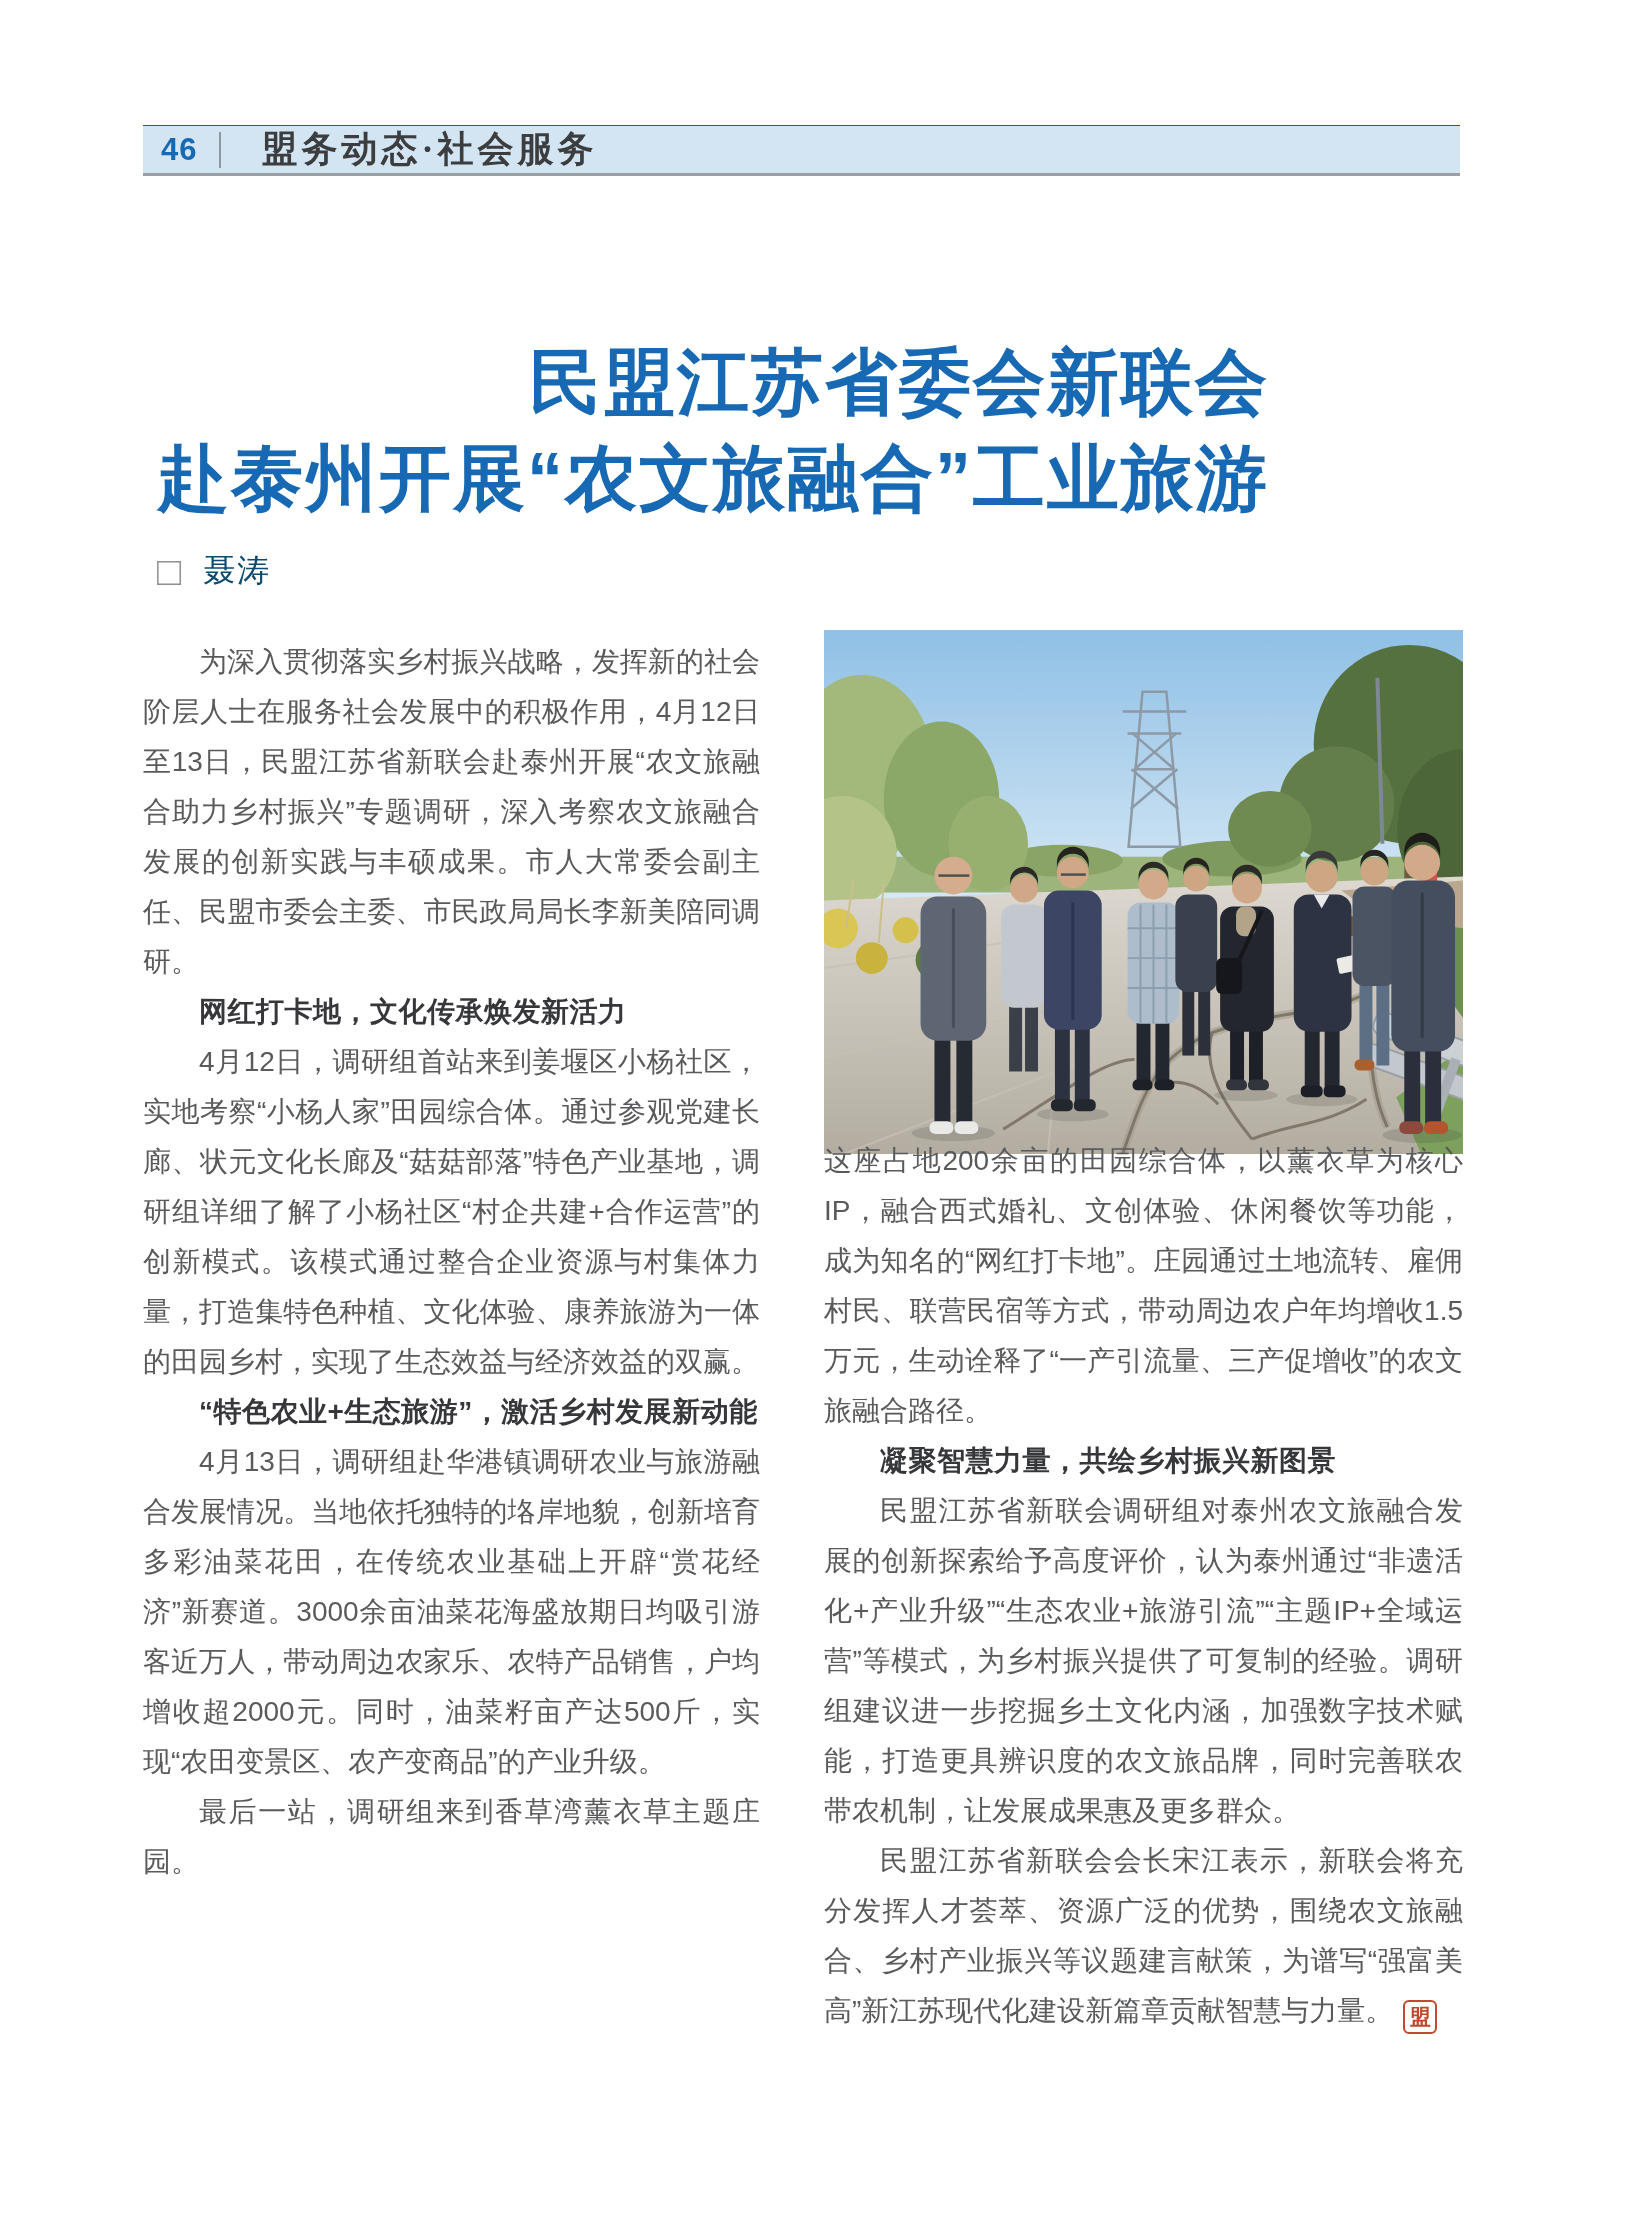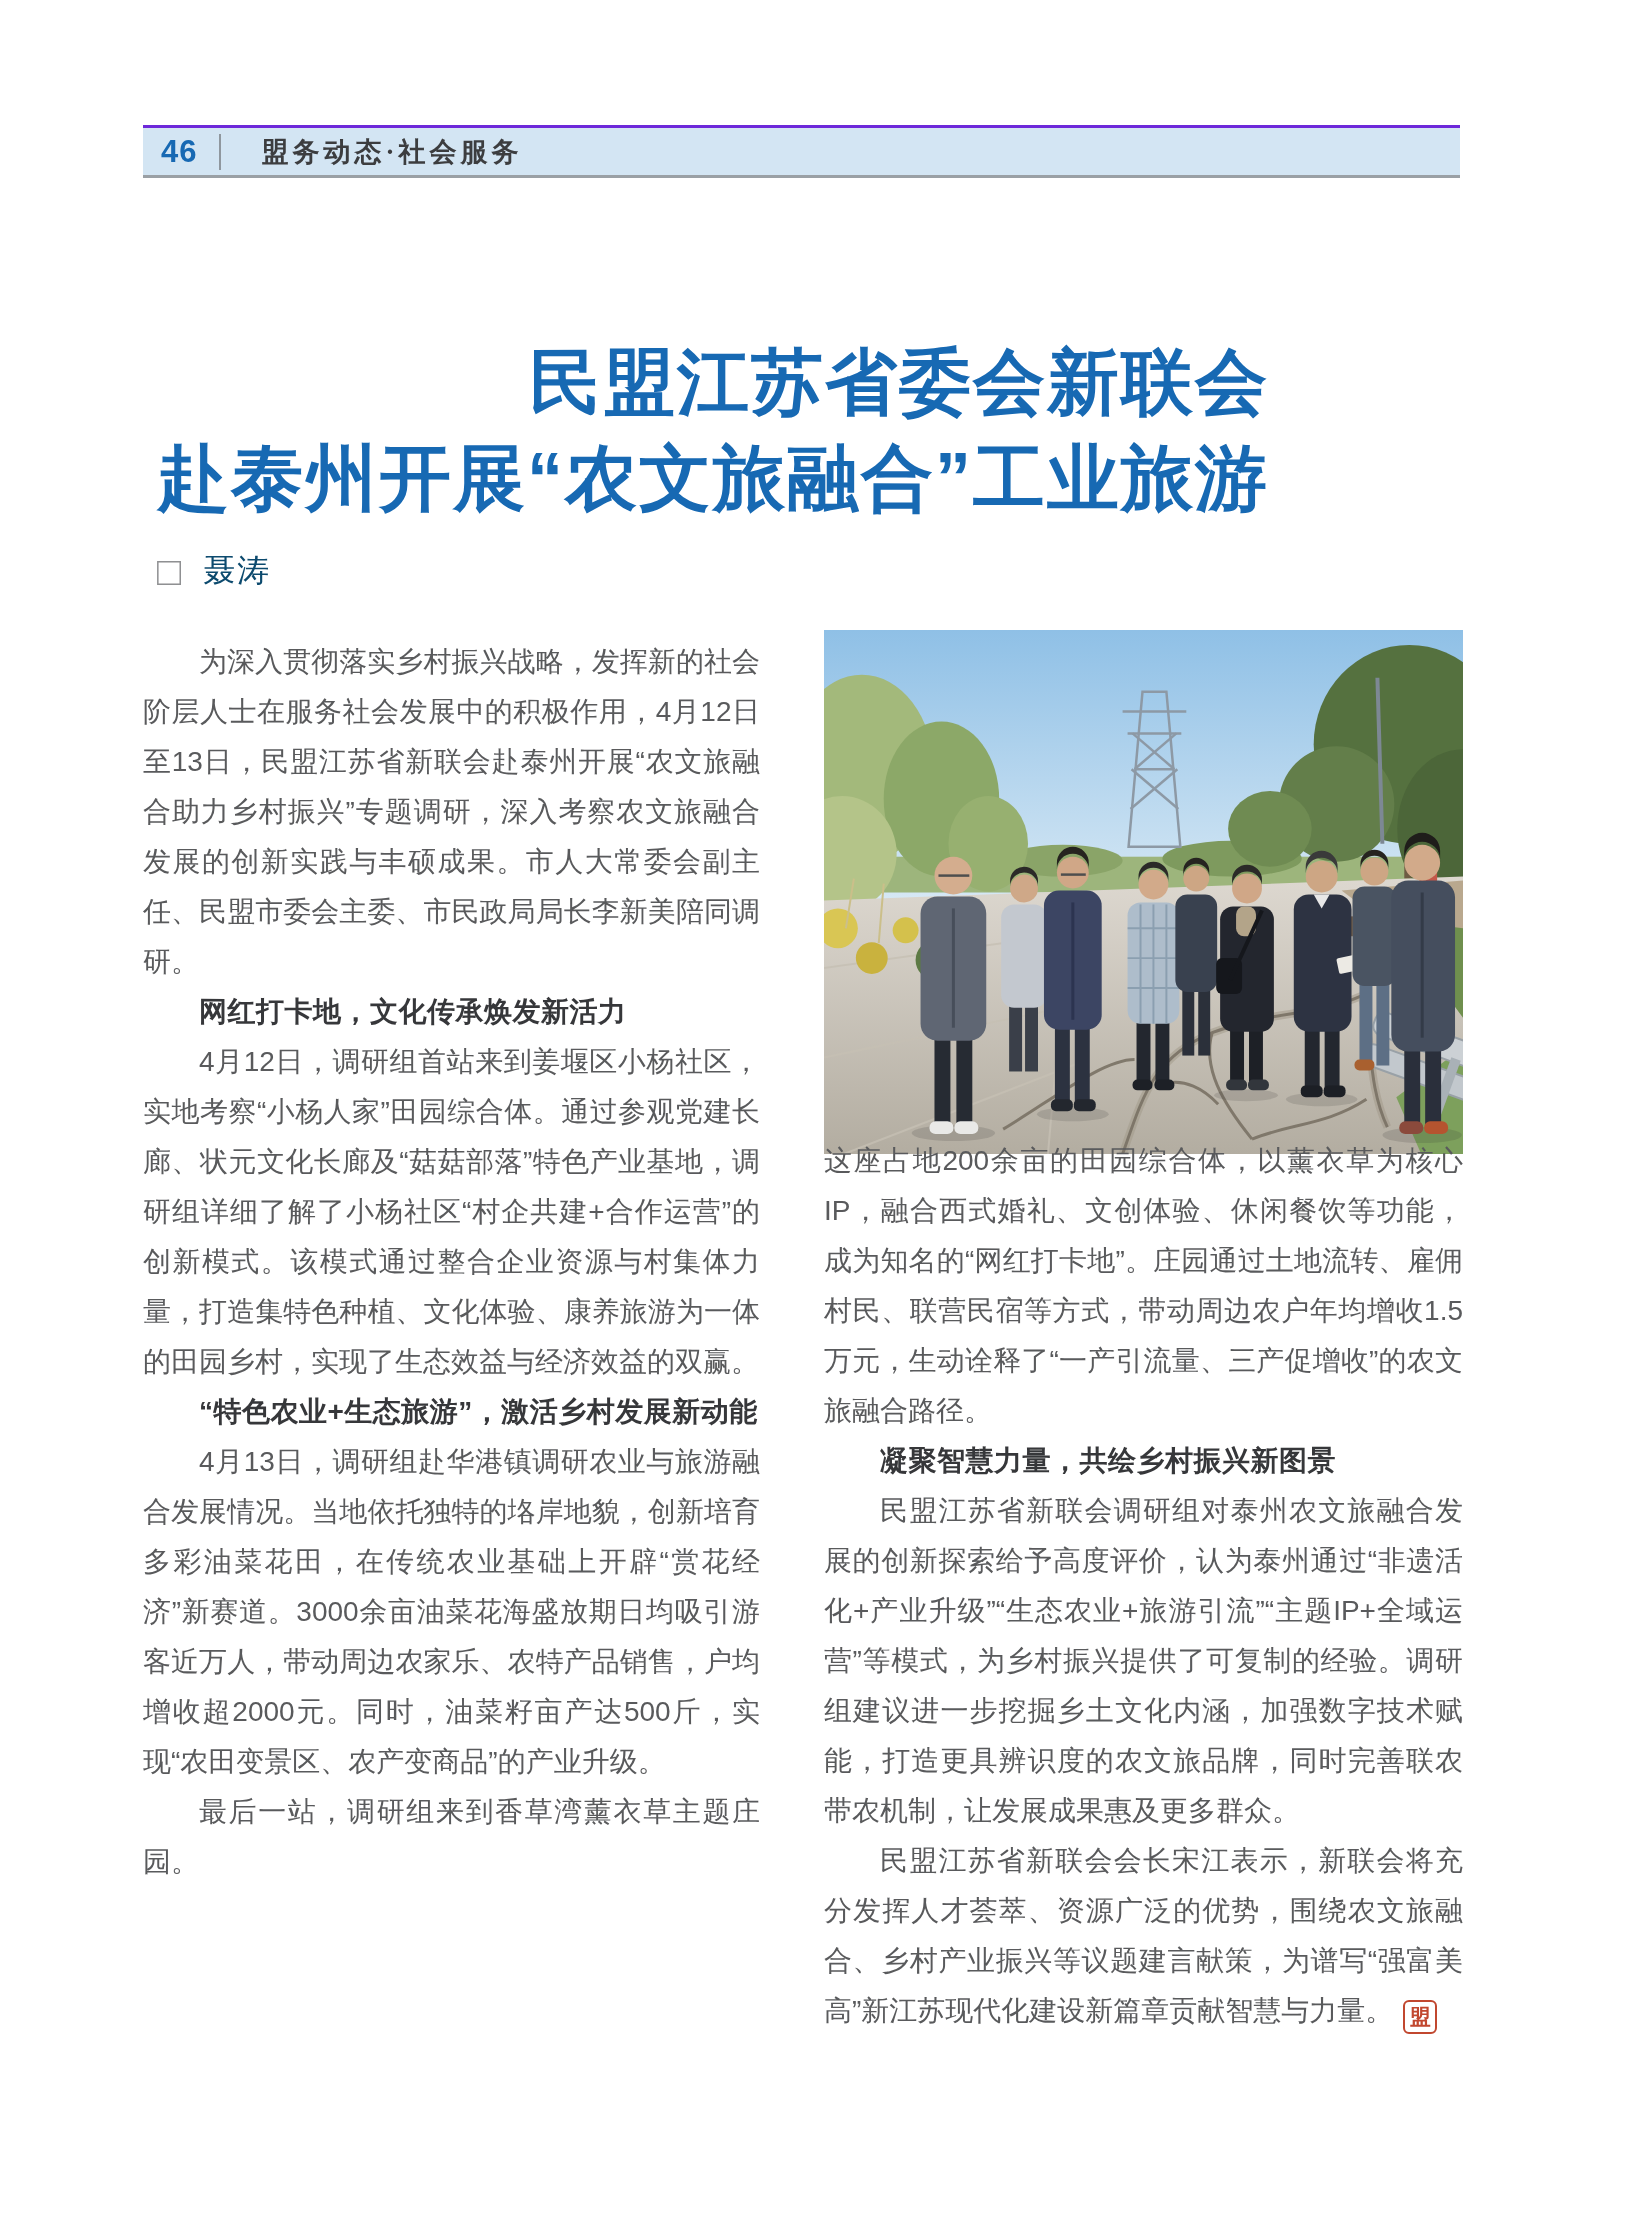--- a/index.html
+++ b/index.html
@@ -2,27 +2,27 @@
 <html style="--accent-blue: #1769b3; --header-bar: #d3e5f3; --seal-red: #c1472f; --body-text: #595a5c;"><head>
 <meta charset="utf-8">
 <style>
   html,body{margin:0;padding:0;background:#ffffff;}
   .page{position:relative;width:1646px;height:2233px;background:#ffffff;overflow:hidden;
         font-family:"Liberation Sans","DejaVu Sans",sans-serif;}
 
   
   .page-header{position:absolute;left:143px;top:125px;width:1317px;height:47px;
     background:var(--header-bar,#d3e5f3);
-    border-top:3px solid #6d28d9;border-bottom:3px solid #9aa0a5;
+    border-top:1px solid #6d28d9;border-bottom:3px solid #9aa0a5;
     display:flex;align-items:center;}
   .page-number{color:var(--accent-blue,#1769b3);font-size:31px;font-weight:bold;
     margin-left:18px;letter-spacing:1px;}
   .header-divider{display:inline-block;width:2px;height:36px;background:#8f979e;margin-left:22px;}
   .section-title{font-family:"Liberation Serif","DejaVu Serif",serif;font-weight:bold;
-    color:#3c3d3f;font-size:27px;letter-spacing:4px;margin-left:40px;}
+    color:#3c3d3f;font-size:36px;letter-spacing:4px;margin-left:40px;}
 
   
   .title{position:absolute;left:157px;top:334px;margin:0;font-weight:bold;
     color:var(--accent-blue,#1769b3);font-size:72px;line-height:96px;letter-spacing:2px;}
   .title-line{display:block;text-align:right;}
 
   
   .author{position:absolute;left:157px;top:549px;display:flex;align-items:center;}
   .author-box{color:#8f9092;font-size:40px;line-height:40px;}
   .author-name{color:#0c4a6e;font-size:32px;margin-left:22px;letter-spacing:2px;}

